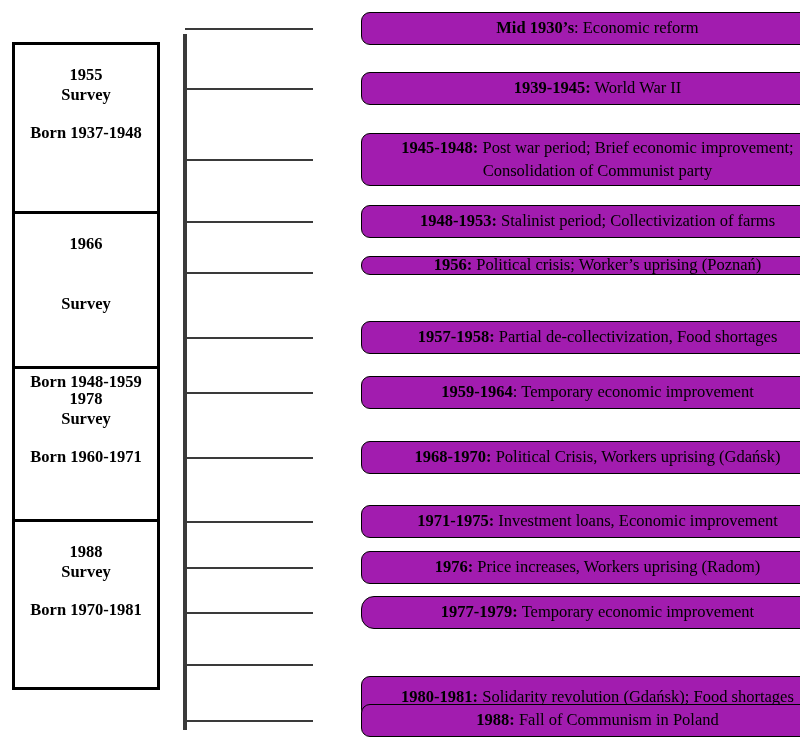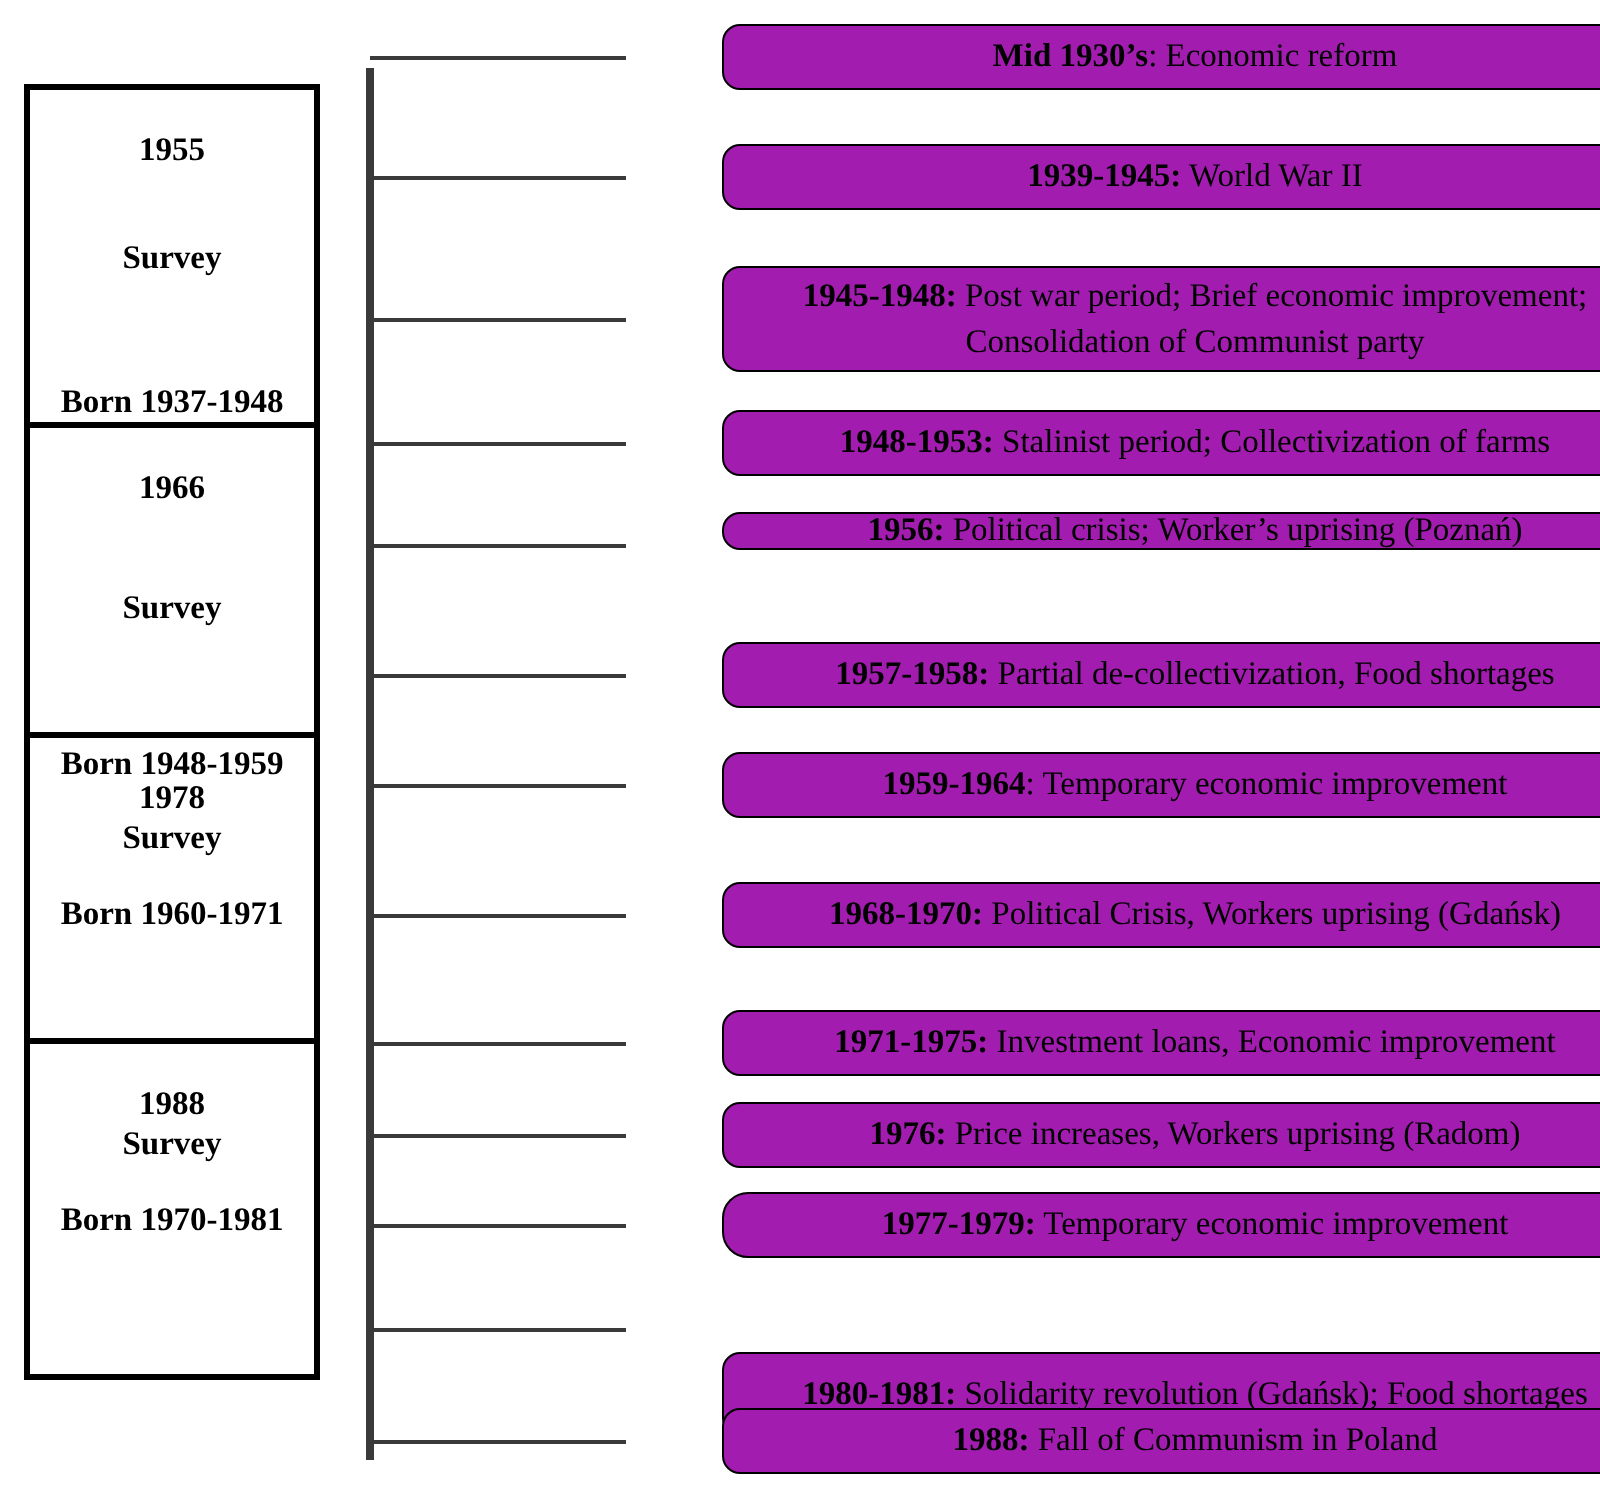--- a/index.html
+++ b/index.html
@@ -95,21 +95,21 @@
   .event-text b {
     font-weight: bold;
   }
 </style>
 </head>
 <body>
 
 <div id="canvas">
 
   <div id="survey-panel">
-      <div class="survey-cell" style="height: 171px; justify-content: space-between;">
+      <div class="survey-cell" style="height: 171px;">
         <div class="survey-year">1955</div>
         <div class="survey-word">Survey</div>
         <div class="survey-born">Born 1937-1948</div>
       </div>
       <div class="survey-cell" style="height: 155px; gap: 40px;">
         <div class="survey-year">1966</div>
         <div class="survey-word">Survey</div>
         <div class="survey-born">Born 1948-1959</div>
       </div>
       <div class="survey-cell" style="height: 155px;">

